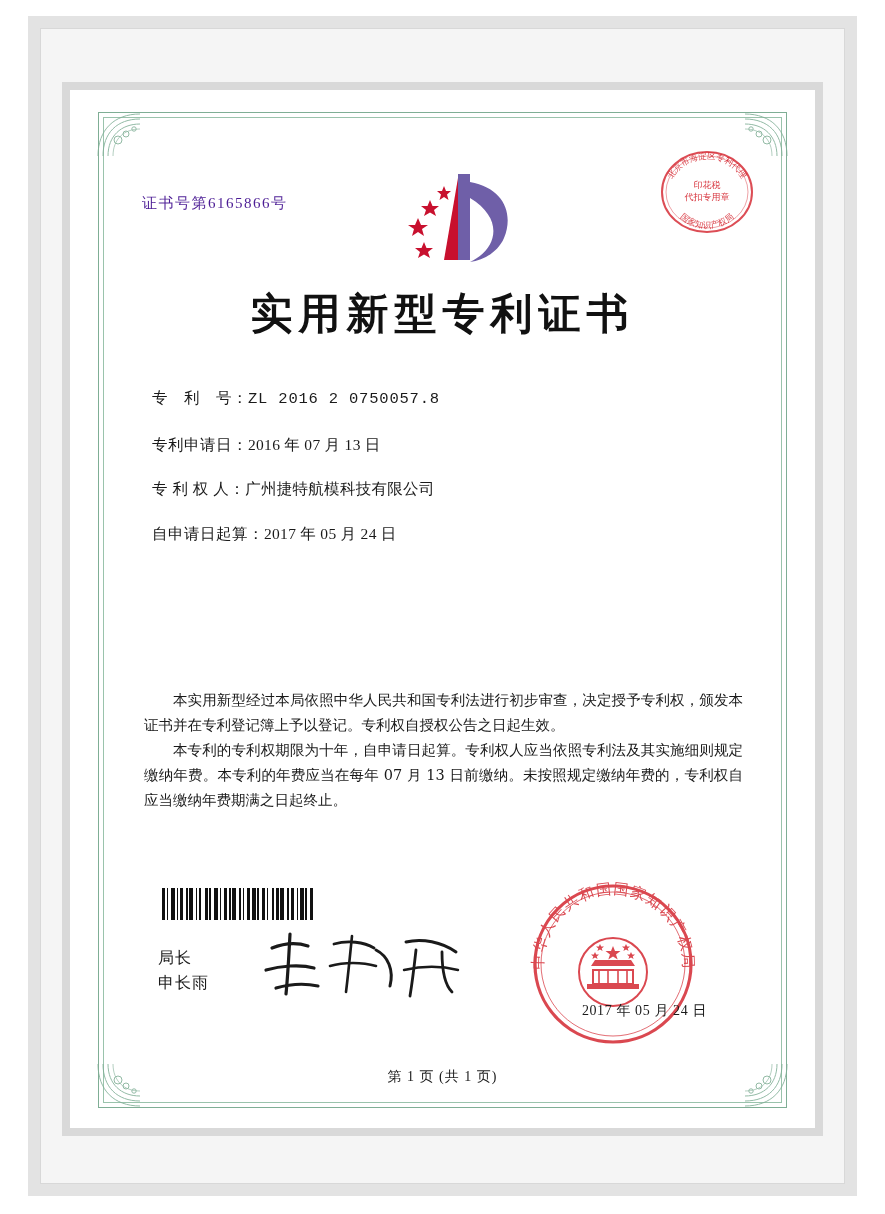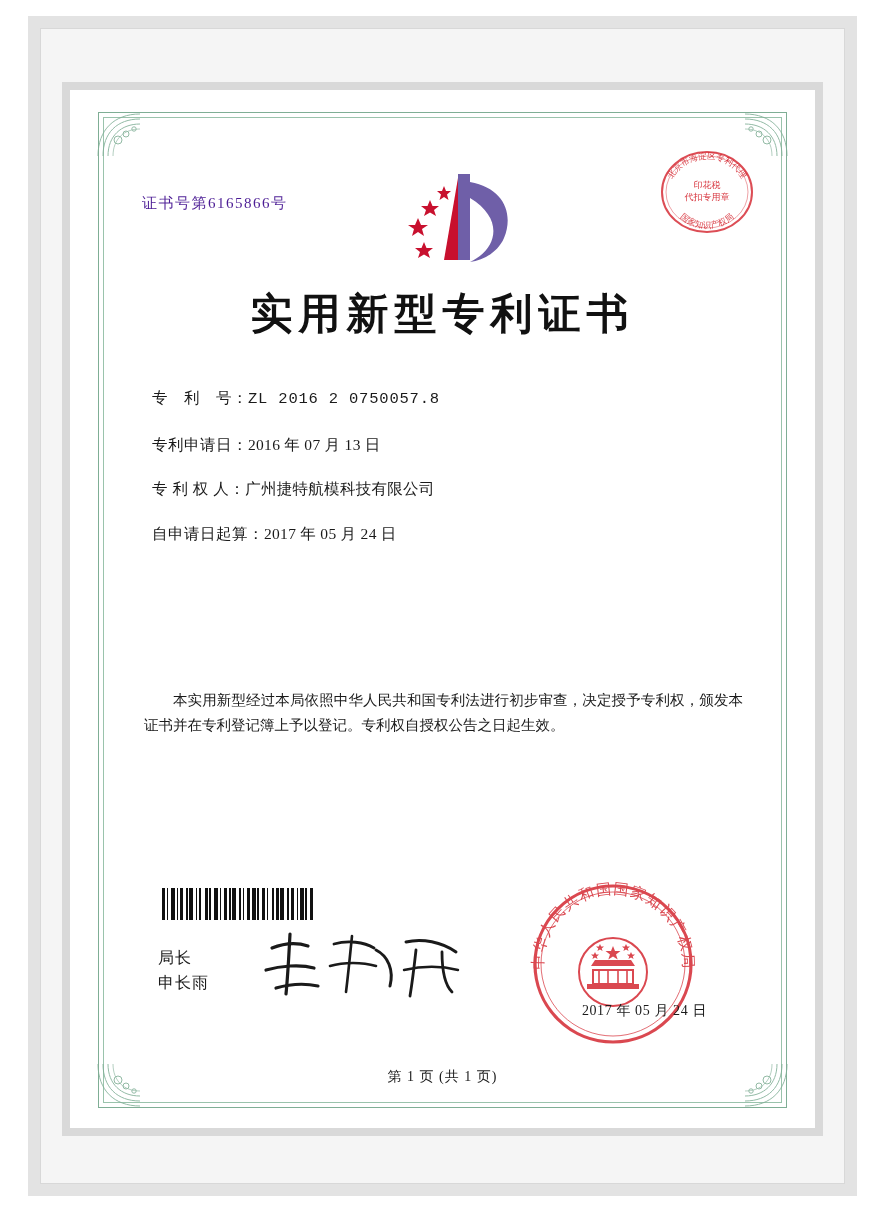--- a/index.html
+++ b/index.html
@@ -308,20 +308,21 @@
       <div class="field">
         <span class="lbl">专 利 权 人：</span><span class="val">广州捷特航模科技有限公司</span>
       </div>
       <div class="field">
         <span class="lbl">自申请日起算：</span><span class="val">2017 年 05 月 24 日</span>
       </div>
     </div>
 
     <div class="paras">
       <p>本实用新型经过本局依照中华人民共和国专利法进行初步审查，决定授予专利权，颁发本证书并在专利登记簿上予以登记。专利权自授权公告之日起生效。</p>
+      <p>本专利的专利权期限为十年，自申请日起算。专利权人应当依照专利法及其实施细则规定缴纳年费。本专利的年费应当在每年 07 月 13 日前缴纳。未按照规定缴纳年费的，专利权自应当缴纳年费期满之日起终止。</p>
     </div>
 
     <div class="barcode">
       <i style="width:3px"></i>
         <i style="width:2px;background:#fff"></i>
       <i style="width:1px"></i>
         <i style="width:3px;background:#fff"></i>
       <i style="width:4px"></i>
         <i style="width:2px;background:#fff"></i>
       <i style="width:1px"></i>

